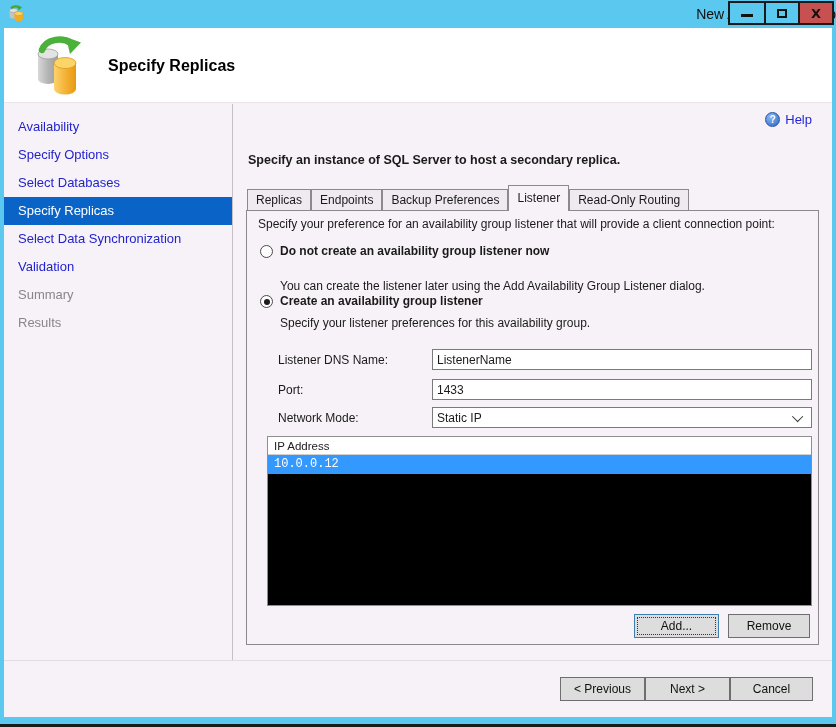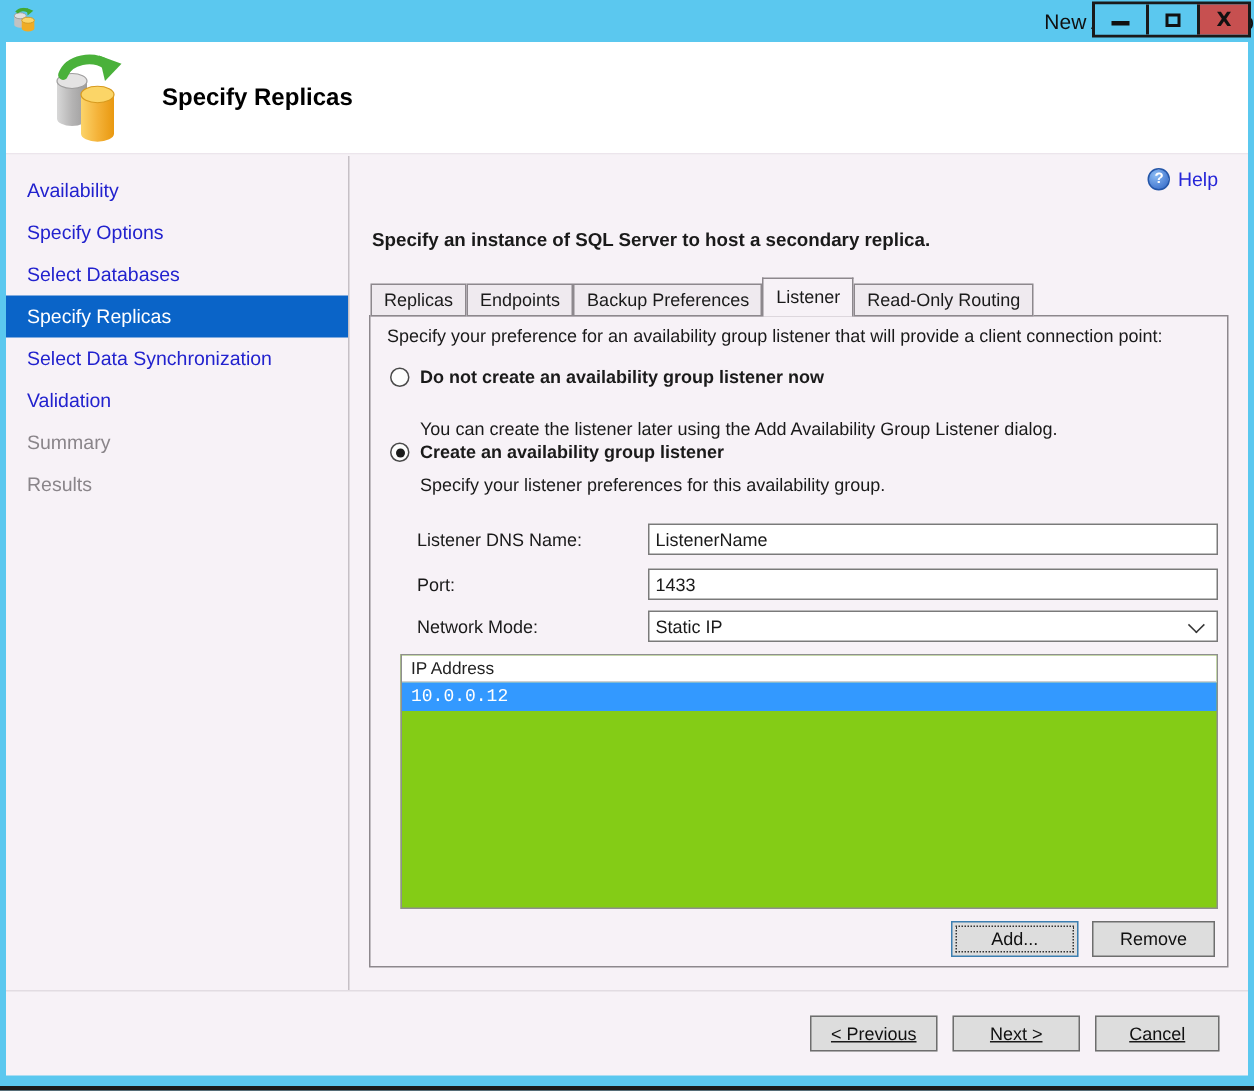--- a/index.html
+++ b/index.html
@@ -75,37 +75,37 @@
   .field-input { position:absolute; left:154px; width:380px; height:21px; border:1px solid #7a7a7a;
                  background:#fff; font-family:"Liberation Sans", sans-serif; font-size:12px;
                  padding:0 4px; color:#1a1a1a; }
   .select-box { position:absolute; left:154px; width:380px; height:21px; border:1px solid #7a7a7a;
                 background:#fff; display:flex; align-items:center; padding:0 4px; cursor:pointer; }
   .select-value { flex:1; font-size:12px; }
   .chevron { width:8px; height:8px; border-left:1.6px solid #333; border-bottom:1.6px solid #333;
              transform:rotate(-45deg) translateY(-2px); margin-right:4px; }
 
   .ip-list { position:absolute; left:20px; top:225px; width:545px; height:170px;
-             border:1px solid #8f8f8f; background:#84cc16; }
+             border:1px solid #8f8f8f; background:#000000; }
   .ip-header { height:18px; line-height:18px; background:#fff; border-bottom:1px solid #d0d0d0;
                padding-left:6px; font-size:11.5px; color:#222; }
   .ip-row { height:19px; line-height:19px; padding-left:6px; font-size:12px; cursor:pointer;font-family:Liberation Mono, monospace; }
   .ip-row.selected { background:#3399FF; color:#fff; }
 
   .btn { height:24px; background:#dddddd; border:1px solid #6e6e6e; font-size:12px;
          font-family:"Liberation Sans", sans-serif; color:#111; cursor:pointer; text-align:center; }
   .btn.focused { border:1px solid #3C7FB1; outline:1px dotted #333; outline-offset:-4px; }
 
   .add-btn { position:absolute; top:403px; right:99px; width:85px; }
   .remove-btn { position:absolute; top:403px; right:8px; width:82px; }
 
   
   .footer { position:absolute; left:0; bottom:0; width:100%; height:57px;
             border-top:1px solid #e2dce2; display:flex; align-items:center;
-            justify-content:flex-end; gap:10px; padding-right:19px;text-decoration:underline; }
+            justify-content:flex-end; padding-right:19px; }
   .footer .btn { width:85px; }
   .footer .btn.cancel { width:83px; }
 </style>
 </head>
 <body>
 
 <div class="window">
 
   <div class="titlebar">
     <svg class="app-icon" viewBox="0 0 17 17">

